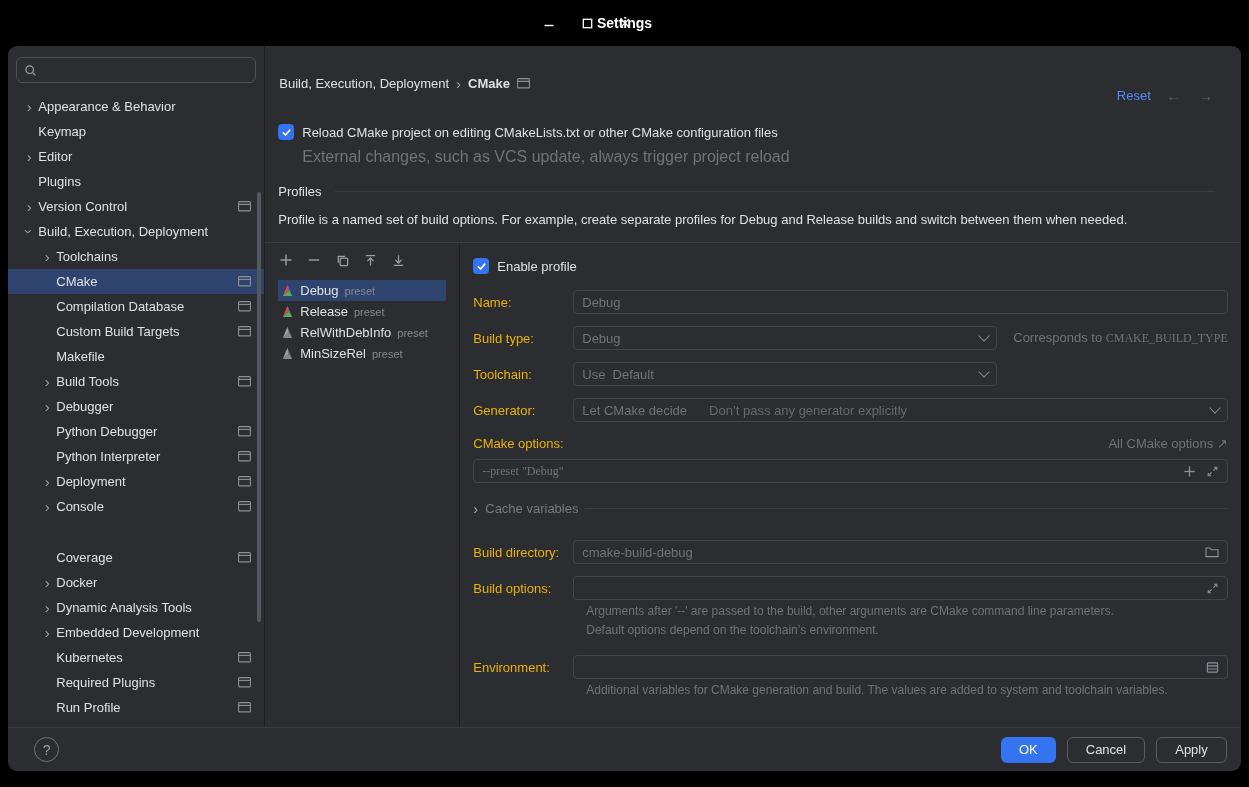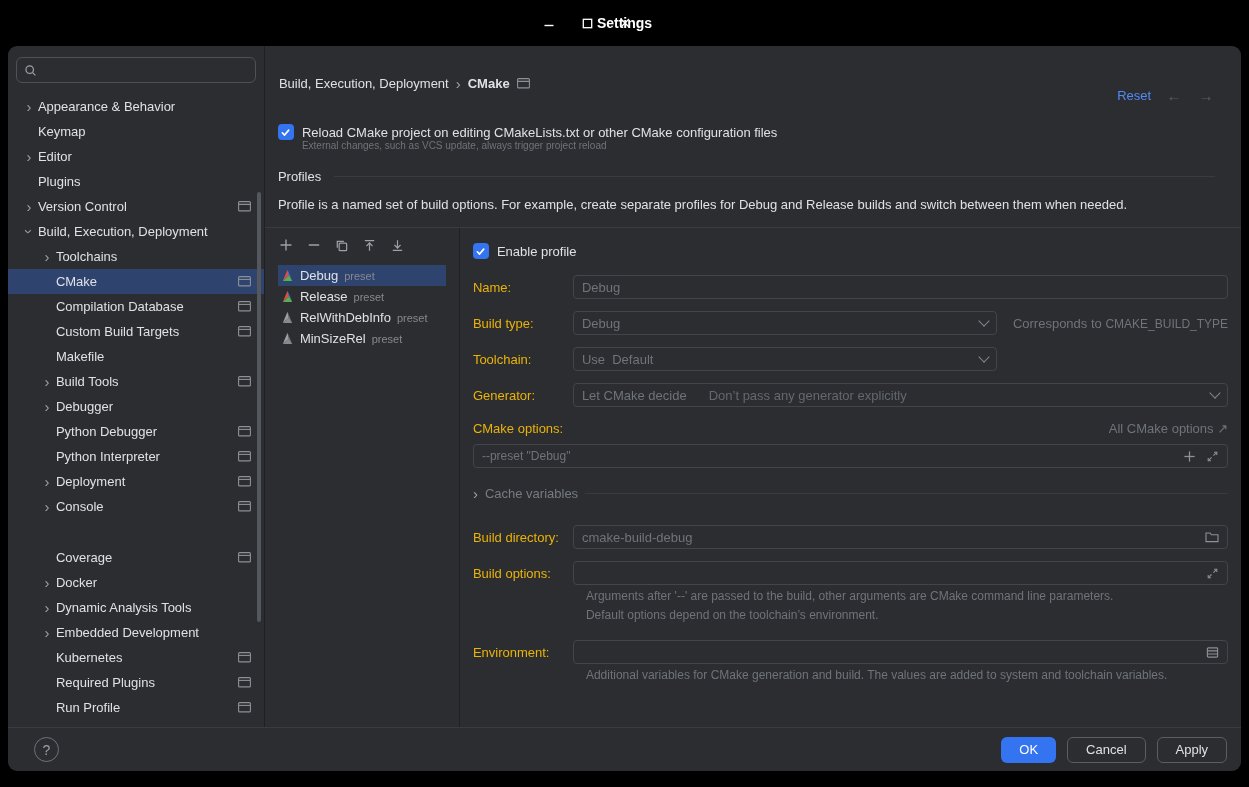--- a/index.html
+++ b/index.html
@@ -30,21 +30,21 @@
   .crumb-row{display:flex;align-items:center;padding:16px 26px 0 14px;flex:0 0 auto;}
   .crumb{display:flex;align-items:center;gap:7px;}
   .crumb-sep{color:#9da0a8;font-size:15px;}
   .crumb-b{font-weight:700;}
   .crumb .badge{margin:0;}
   .crumb-right{margin-left:auto;display:flex;align-items:center;gap:14px;margin-top:25px;}
   .reset-link{color:#548af7;cursor:pointer;}
   .nav-arrow{color:#5a5e66;font-size:15px;width:18px;text-align:center;}
   .reload-row{margin:20px 0 0 13px;display:flex;align-items:center;gap:8px;}
   .checkbox{width:16px;height:16px;border-radius:4px;background:#3574f0;display:flex;align-items:center;justify-content:center;flex:0 0 auto;}
-  .reload-help{margin:0 0 0 37px;color:#6f737a;font-size:10px;}
+  .reload-help{margin:8px 0 0 37px;color:#6f737a;font-size:16px;}
   .section-row{display:flex;align-items:center;margin:18px 26px 0 13px;gap:13px;}
   .hline{flex:1;height:1px;background:#393b40;}
   .desc{margin:13px 26px 0 13px;}
   .full-divider{height:1px;background:#393b40;margin-top:15px;flex:0 0 auto;}
   .profiles-body{flex:1;display:flex;min-height:0;}
   
   .list-panel{width:194px;flex:0 0 auto;border-right:1px solid #1f2023;display:flex;flex-direction:column;}
   .list-toolbar{display:flex;align-items:center;gap:12px;padding:9px 12px 7px 13px;}
   .tool-btn{width:16px;height:16px;display:flex;align-items:center;justify-content:center;cursor:pointer;color:#9da0a8;}
   .profile-list{margin-top:5px;}
@@ -57,21 +57,21 @@
   .form-panel{flex:1;min-width:0;padding:12px 13px 0 13px;display:flex;flex-direction:column;}
   .enable-row{display:flex;align-items:center;gap:8px;margin:3px 0 16px 0;}
   .frow{display:flex;align-items:center;margin-bottom:12px;min-height:24px;}
   .flabel{width:100px;flex:0 0 auto;color:#eab308;}
   .field{height:24px;border:1px solid #43454a;border-radius:4px;display:flex;align-items:center;padding:0 8px;color:#6f737a;background:#2b2d30;box-sizing:border-box;}
   .field .fval{white-space:pre;}
   .grow{flex:1;min-width:0;}
   .w424{width:424px;flex:0 0 auto;}
   .caret{width:7px;height:7px;border-right:1.5px solid #81858c;border-bottom:1.5px solid #81858c;transform:rotate(45deg);margin-left:auto;margin-bottom:4px;flex:0 0 auto;}
   .hint{margin-left:16px;color:#6f737a;white-space:nowrap;}
-  .mono{font-family:Liberation Sans, sans-serif;font-size:12px;}
+  .mono{font-family:Liberation Serif, serif;font-size:12px;}
   .note2{margin-left:22px;color:#64686f;}
   .opts-label-row{display:flex;align-items:center;margin:2px 0 8px 0;}
   .field-icons{margin-left:auto;display:flex;align-items:center;gap:10px;}
   .cache-row{display:flex;align-items:center;gap:7px;margin:18px 0 0 0;color:#777b82;}
   .cache-chev{color:#9da0a8;font-size:15px;line-height:1;}
   .mt24{margin-top:24px;}
   .help-block{margin:2px 0 2px 113px;color:#6f737a;font-size:12px;line-height:1.55;}
   .help-env{max-width:585px;}
   
   .footer{flex:0 0 auto;height:43px;border-top:1px solid #393b40;display:flex;align-items:center;padding:0 14px;}

